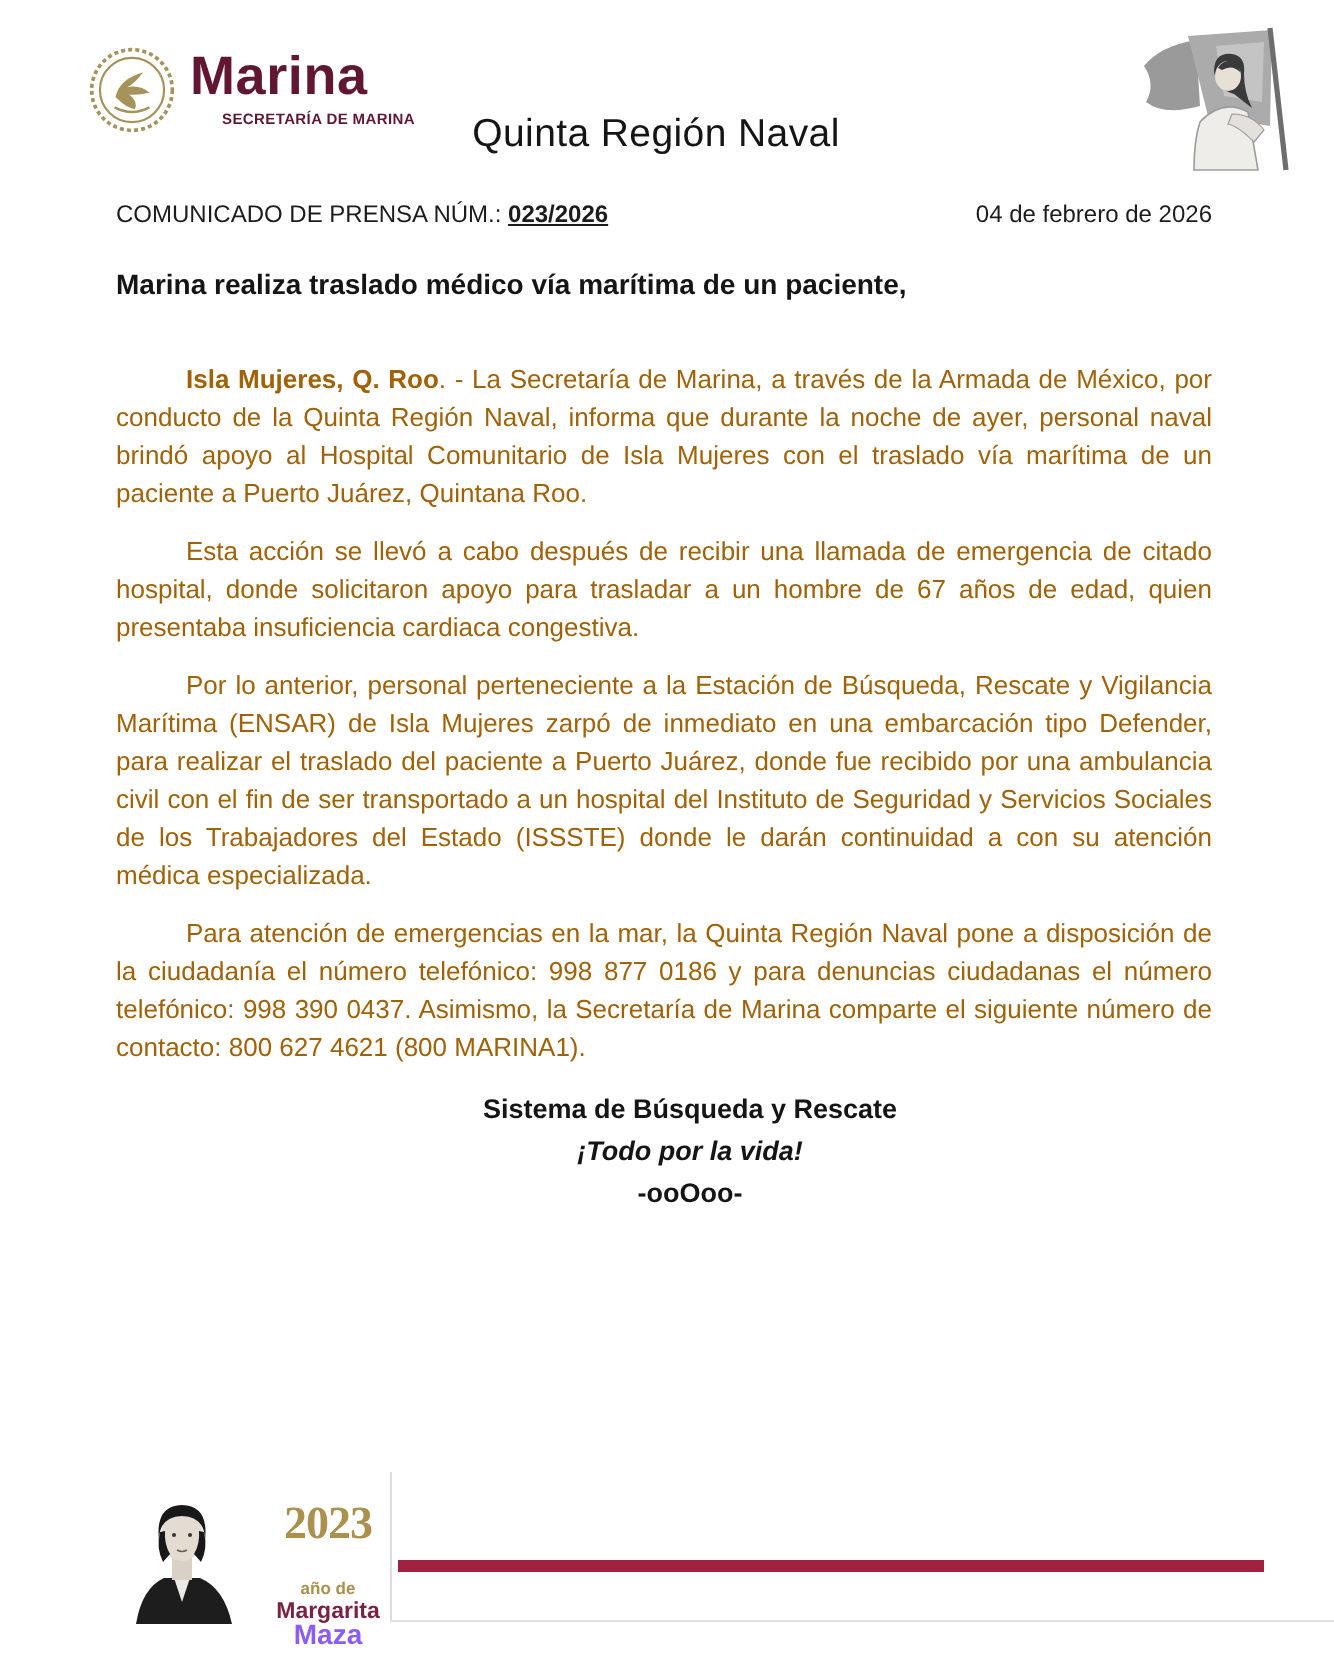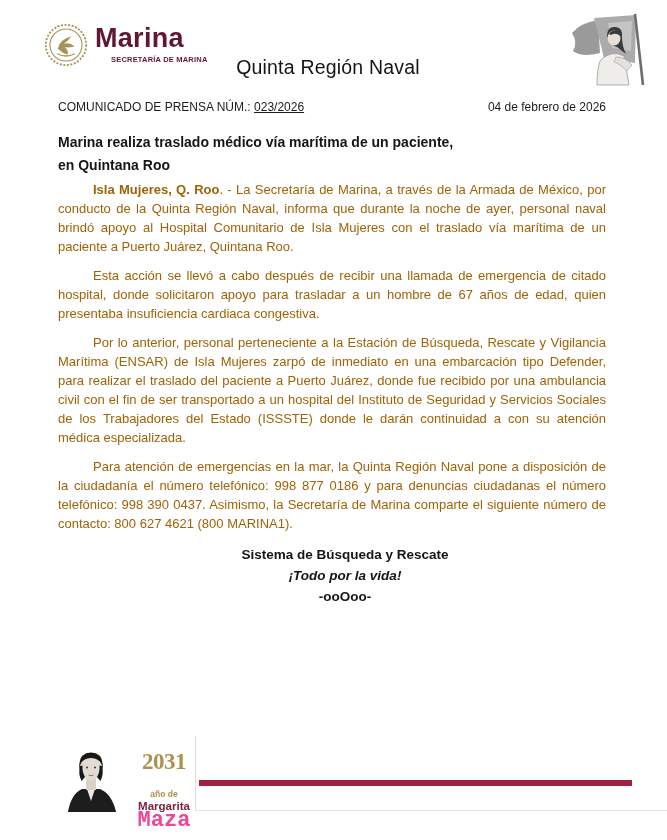--- a/index.html
+++ b/index.html
@@ -11,40 +11,40 @@
   .brand{position:absolute;left:44px;top:21px;display:flex;align-items:center;gap:7px;}
   .seal{width:44px;height:44px;flex:0 0 auto;margin-top:2px;}
   .brand-name{font-size:27px;font-weight:bold;color:#611632;line-height:1;letter-spacing:.3px;}
   .brand-sub{font-size:7.5px;font-weight:bold;color:#611632;margin-top:3px;letter-spacing:.2px;padding-left:16px;}
   .region-title{position:absolute;left:0;top:56px;width:560px;text-align:center;
     font-size:19.5px;font-weight:normal;color:#151515;letter-spacing:.2px;padding-left:48px;}
   .flag-art{position:absolute;left:564px;top:13px;width:85px;height:74px;}
   
   .meta-row{position:absolute;left:58px;top:100px;width:548px;display:flex;
     justify-content:space-between;font-size:12px;color:#1c1c1c;}
-  .meta-num{font-weight:normal;text-decoration:underline;}
+  .meta-num{font-weight:bold;text-decoration:underline;}
   
   .doc-title{position:absolute;left:58px;top:131px;width:548px;
     font-weight:bold;font-size:14px;line-height:23px;color:#151515;}
   
   .body-text{position:absolute;left:58px;top:180px;width:548px;
     font-size:13px;line-height:19px;text-align:justify;color:#a16207;}
   .body-text p{margin:0 0 10px 0;text-indent:35px;}
   .lead{font-weight:bold;}
   
   .signoff{position:absolute;left:71px;top:544px;width:548px;text-align:center;
     font-weight:bold;font-size:13.5px;line-height:21px;color:#151515;}
   .signoff .motto{font-style:italic;}
   
   .portrait{position:absolute;left:62px;top:746px;width:58px;height:66px;}
   .maza-text{position:absolute;left:128px;top:750px;width:72px;text-align:center;line-height:1;}
   .maza-year{font-family:"Liberation Serif",serif;font-size:23px;font-weight:bold;color:#ab914d;letter-spacing:-.5px;}
   .maza-ano{font-size:8.5px;font-weight:bold;color:#ab914d;margin-top:17px;}
   .maza-first{font-size:11.5px;font-weight:bold;color:#7b2240;margin-top:2px;}
-  .maza-last{font-family:Liberation Mono, monospace;font-size:22px;font-weight:bold;color:#ec4899;line-height:.85;}
+  .maza-last{font-family:Liberation Sans, sans-serif;font-size:14px;font-weight:bold;color:#8b5cf6;line-height:.85;}
   .v-divider{position:absolute;left:195px;top:736px;width:1px;height:74px;background:#dcdcdc;}
   .h-divider{position:absolute;left:195px;top:810px;width:472px;height:1px;background:#e2e2e2;}
   .guinda-bar{position:absolute;left:199px;top:780px;width:433px;height:6px;background:#9f2241;}
 </style>
 </head>
 <body>
 
 <div class="page">
 
   <div class="brand">
@@ -73,21 +73,20 @@
     <path d="M52 44 Q62 44 68 52 L63 58 Q55 50 50 49 Z" fill="#e4e1dc" stroke="#9c9c9c" stroke-width="0.6"></path>
   </svg>
 
   <div class="meta-row">
     <div><span>COMUNICADO DE PRENSA NÚM.: </span><span class="meta-num">023/2026</span></div>
     <div>04 de febrero de 2026</div>
   </div>
 
   <div class="doc-title">
     <div>Marina realiza traslado médico vía marítima de un paciente,</div>
-    <div>en Quintana Roo</div>
   </div>
 
   <div class="body-text">
     <p><span class="lead">Isla Mujeres, Q. Roo</span><span>. - La Secretaría de Marina, a través de la Armada de México, por conducto de la Quinta Región Naval, informa que durante la noche de ayer, personal naval brindó apoyo al Hospital Comunitario de Isla Mujeres con el traslado vía marítima de un paciente a Puerto Juárez, Quintana Roo.</span></p>
     <p>Esta acción se llevó a cabo después de recibir una llamada de emergencia de citado hospital, donde solicitaron apoyo para trasladar a un hombre de 67 años de edad, quien presentaba insuficiencia cardiaca congestiva.</p>
     <p>Por lo anterior, personal perteneciente a la Estación de Búsqueda, Rescate y Vigilancia Marítima (ENSAR) de Isla Mujeres zarpó de inmediato en una embarcación tipo Defender, para realizar el traslado del paciente a Puerto Juárez, donde fue recibido por una ambulancia civil con el fin de ser transportado a un hospital del Instituto de Seguridad y Servicios Sociales de los Trabajadores del Estado (ISSSTE) donde le darán continuidad a con su atención médica especializada.</p>
     <p>Para atención de emergencias en la mar, la Quinta Región Naval pone a disposición de la ciudadanía el número telefónico: 998 877 0186 y para denuncias ciudadanas el número telefónico: 998 390 0437. Asimismo, la Secretaría de Marina comparte el siguiente número de contacto: 800 627 4621 (800 MARINA1).</p>
   </div>
 
   <div class="signoff">
@@ -103,21 +102,21 @@
     <ellipse cx="29" cy="22" rx="10.5" ry="12.5" fill="#e4dcd2"></ellipse>
     <path d="M17.5 24 Q15.5 7 29 6.5 Q42.5 7 40.5 24 Q40.5 12.5 29 12 Q17.5 12.5 17.5 24 Z" fill="#181818"></path>
     <path d="M18 20 Q16 28 19.5 35 L23 31 Q20 26 20.5 19.5 Z" fill="#181818"></path>
     <path d="M40 20 Q42 28 38.5 35 L35 31 Q38 26 37.5 19.5 Z" fill="#181818"></path>
     <circle cx="25" cy="21.5" r="1" fill="#333"></circle>
     <circle cx="33" cy="21.5" r="1" fill="#333"></circle>
     <path d="M26.5 29 Q29 30.5 31.5 29" stroke="#6b5f54" stroke-width="0.8" fill="none"></path>
   </svg>
 
   <div class="maza-text">
-    <div class="maza-year">2031</div>
+    <div class="maza-year">2023</div>
     <div class="maza-ano">año de</div>
     <div class="maza-first">Margarita</div>
     <div class="maza-last">Maza</div>
   </div>
 
   <div class="v-divider"></div>
   <div class="h-divider"></div>
   <div class="guinda-bar"></div>
 
 </div>

